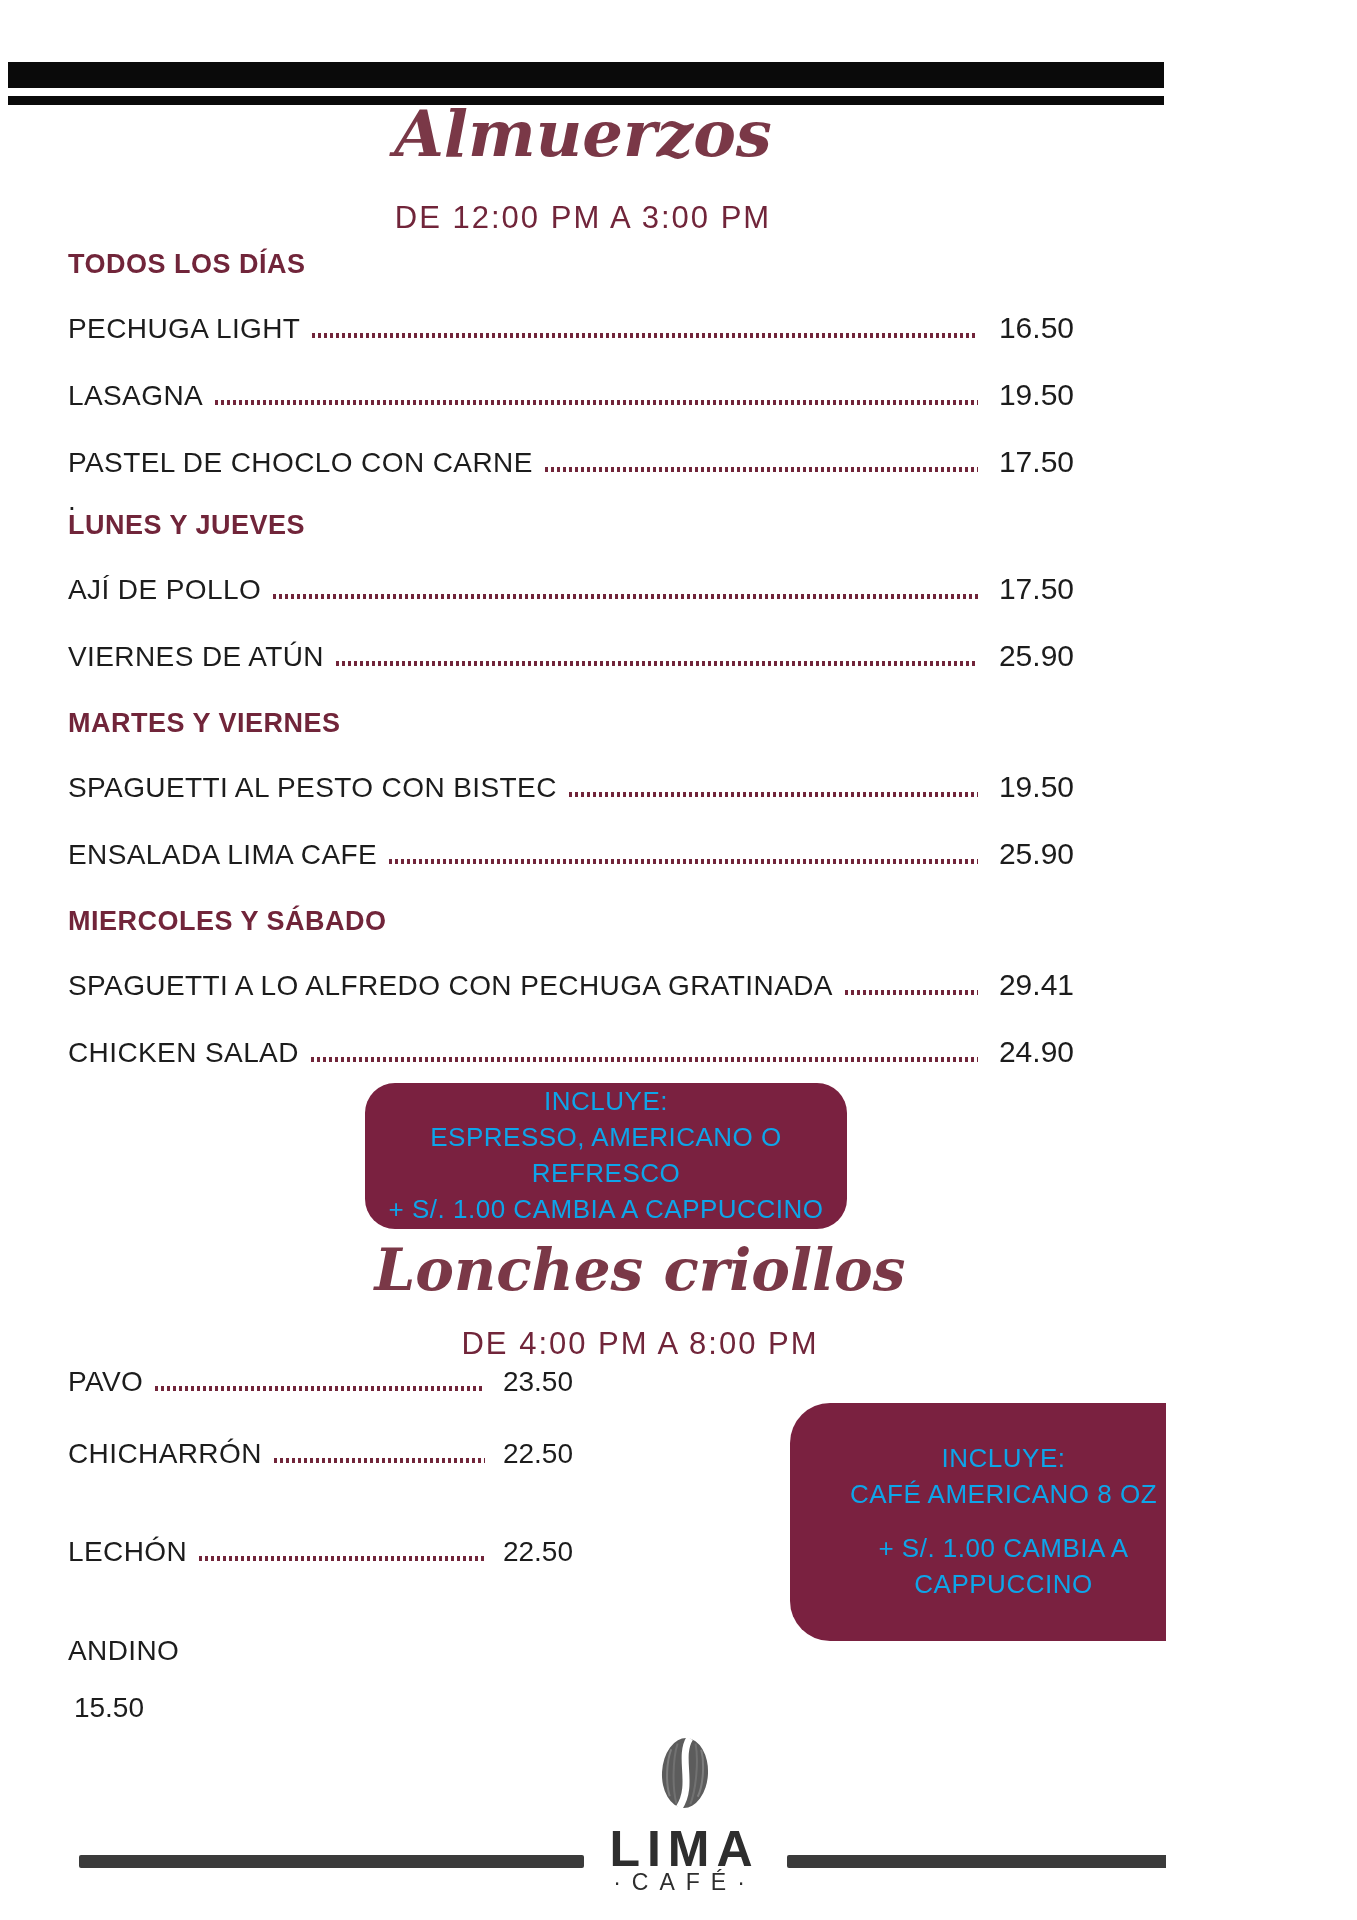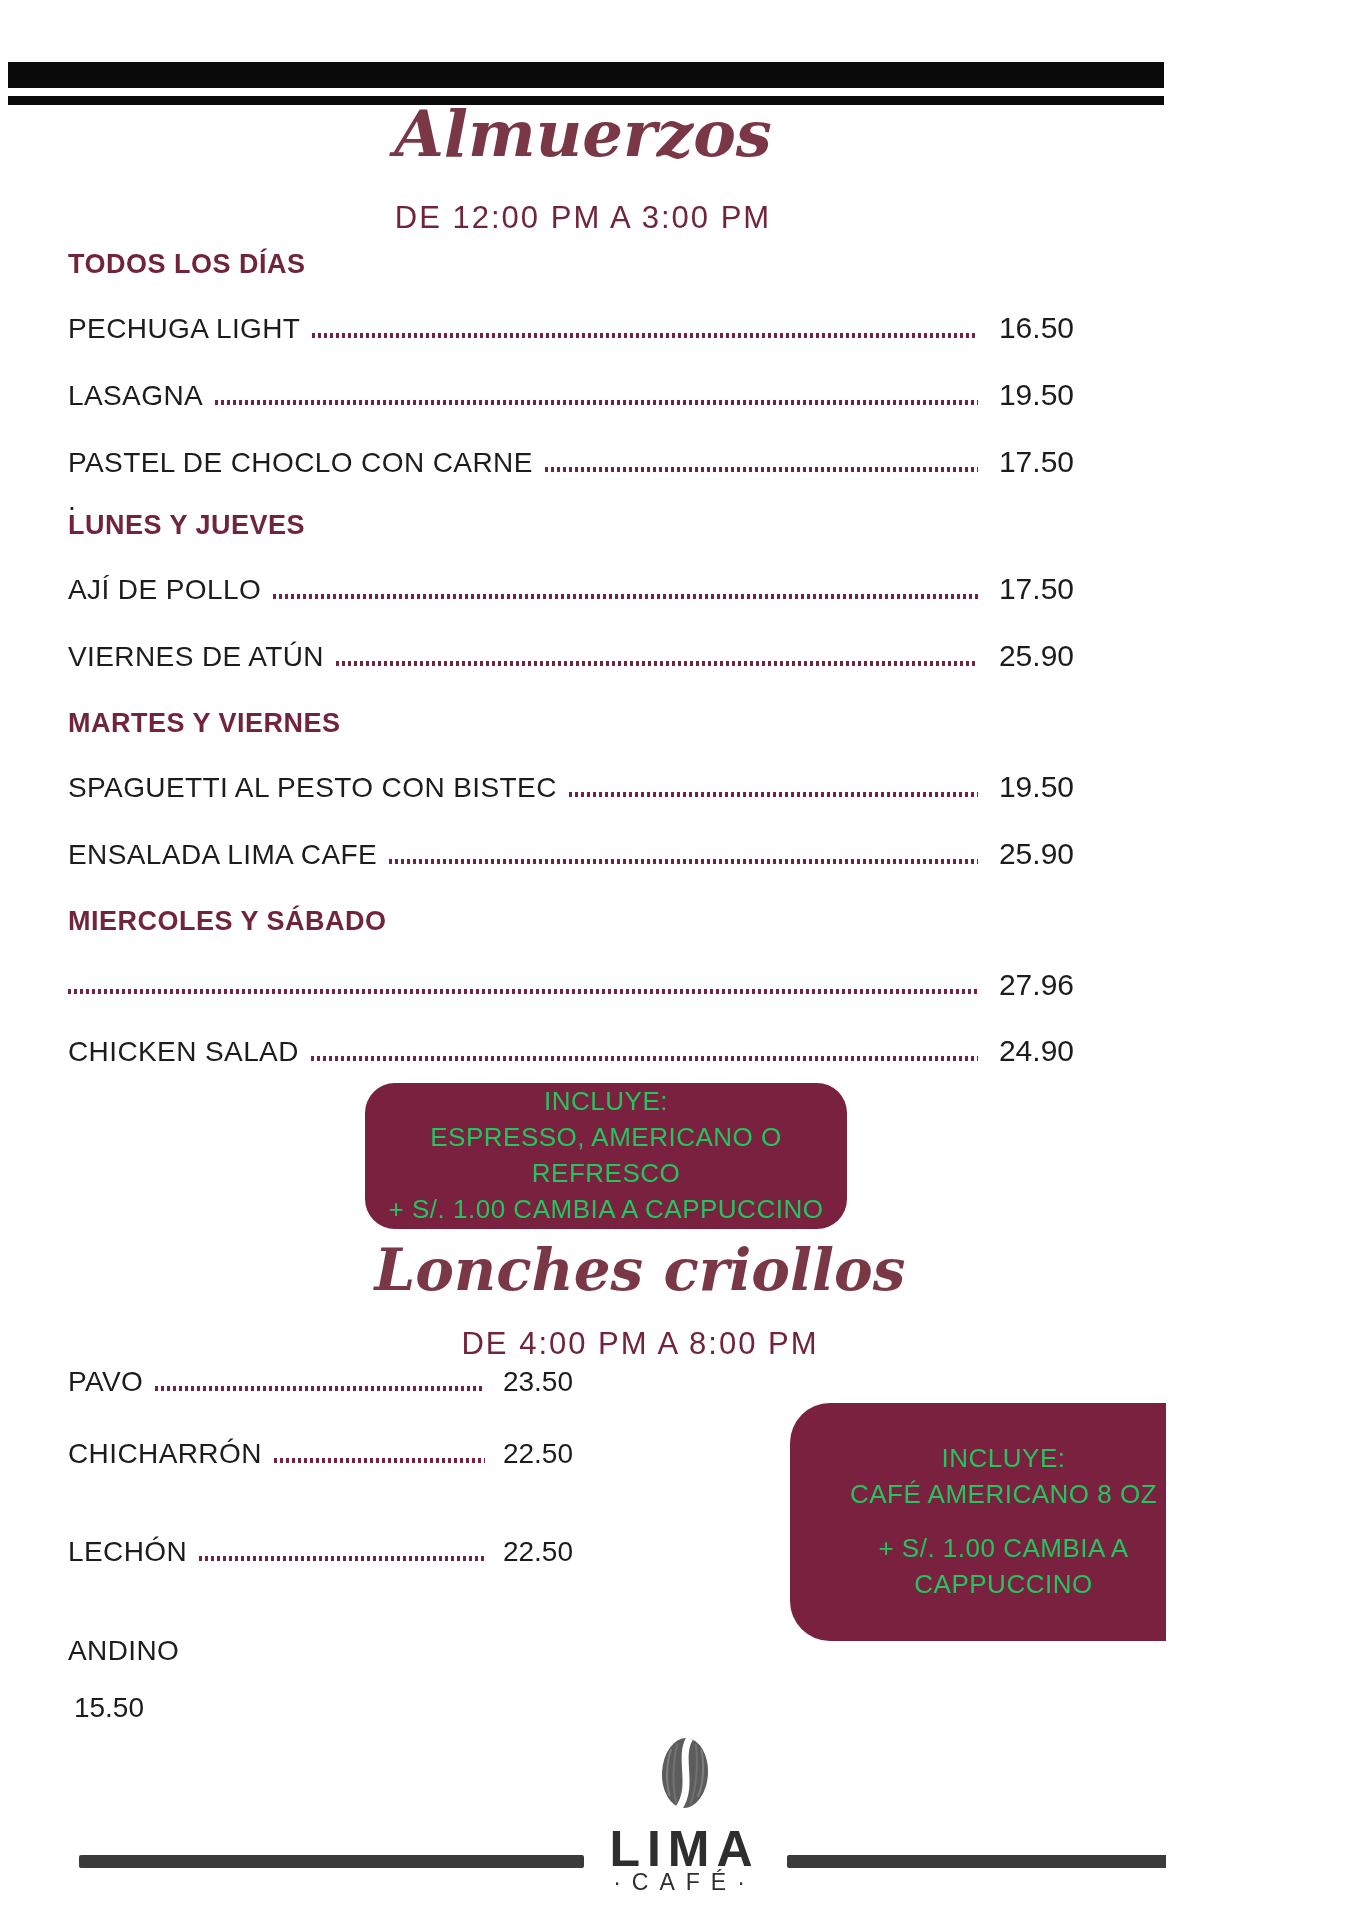--- a/index.html
+++ b/index.html
@@ -53,21 +53,21 @@
     flex: 1; height: 5px; align-self: flex-end; margin-bottom: 5px;
     background-image: repeating-linear-gradient(to right, var(--burgundy) 0 3px, transparent 3px 6px);
   }
   .mprice { font-size: 30px; color: var(--text-dark); min-width: 84px; text-align: right; white-space: nowrap; }
   .stray-dot { color: var(--text-dark); font-size: 28px; line-height: 16px; margin: -22px 0 2px 0; }
 
   
   .note-box {
     position: absolute;
     background: var(--wine-box);
-    color: #22c55e;
+    color: #0ea5e9;
     border-radius: 30px;
     display: flex; flex-direction: column; justify-content: center;
     text-align: center;
     font-size: 26px; letter-spacing: 0.5px; line-height: 1.38;
   }
   .note-almuerzos { left: 365px; top: 1083px; width: 482px; height: 146px; }
   .note-lonches   { left: 790px; top: 1403px; width: 427px; height: 238px; border-radius: 40px; }
   .note-gap { height: 18px; }
 
   
@@ -156,22 +156,23 @@
     </div>
     <div class="mrow">
       <span class="mname">ENSALADA LIMA CAFE</span>
       <span class="mdots"></span>
       <span class="mprice">25.90</span>
     </div>
 
     <div class="day-heading">MIERCOLES Y SÁBADO</div>
 
     <div class="mrow">
-      <span class="mdots"></span>
-      <span class="mprice">27.96</span>
+      <span class="mname">SPAGUETTI A LO ALFREDO CON PECHUGA GRATINADA</span>
+      <span class="mdots"></span>
+      <span class="mprice">29.41</span>
     </div>
     <div class="mrow">
       <span class="mname">CHICKEN SALAD</span>
       <span class="mdots"></span>
       <span class="mprice">24.90</span>
     </div>
   </div>
 
   <div class="note-box note-almuerzos">
     <div>INCLUYE:</div>

